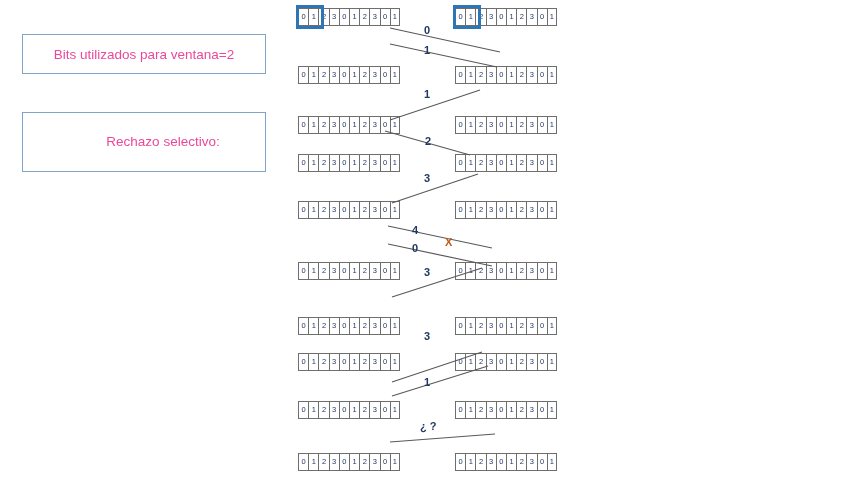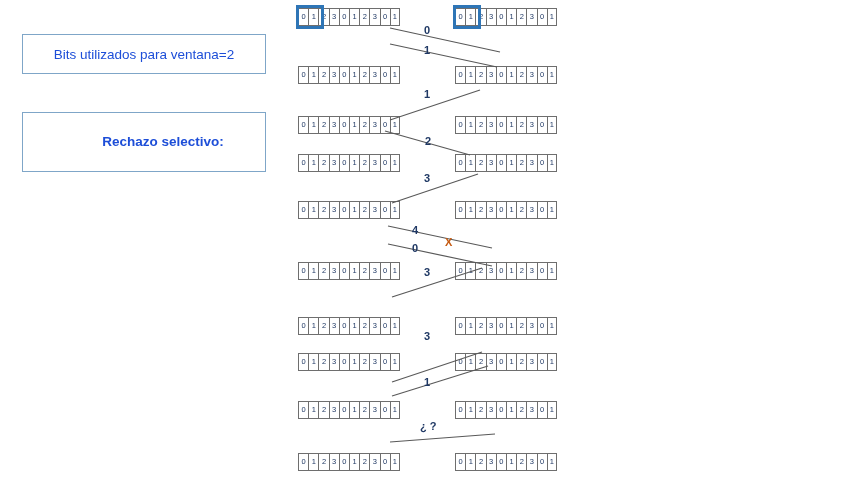--- a/index.html
+++ b/index.html
@@ -21,39 +21,39 @@
   .note-box {
     position: absolute;
     box-sizing: border-box;
     border: 1px solid #7fa6c8;
     background: #ffffff;
     display: flex;
     flex-direction: column;
     align-items: center;
     justify-content: center;
     text-align: center;
-    color: #1d4ed8;
+    color: #ec4899;
   }
   #note-bits {
     left: 22px;
     top: 34px;
     width: 244px;
     height: 40px;
     font-size: 13.5px;
   }
   #note-reject {
     left: 22px;
     top: 112px;
     width: 244px;
     height: 60px;
     font-size: 13.5px;
     line-height: 1.45;
   }
   .note-strong {
-    font-weight: bold;
+    font-weight: normal;
     margin-left: 38px;
   }
   sup {
     font-size: 0.68em;
     vertical-align: super;
     font-weight: bold;
   }
 
   
   .strip {

